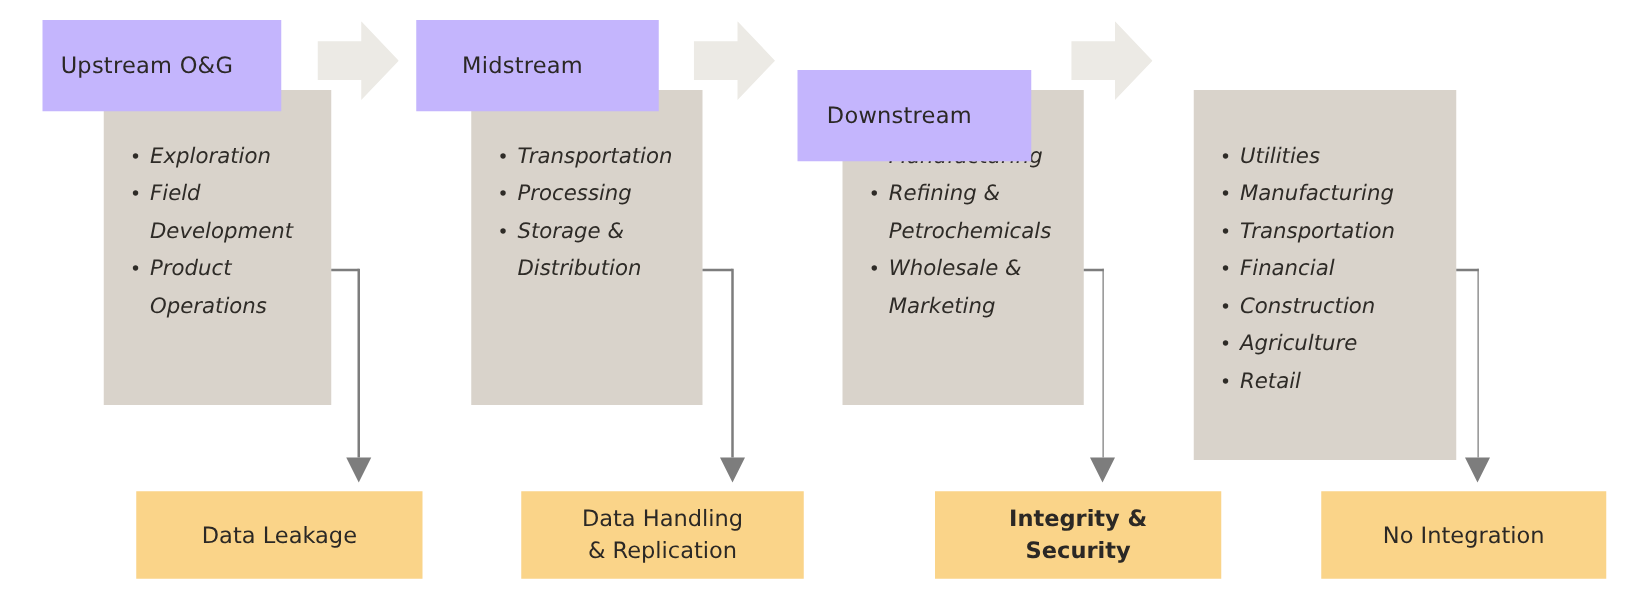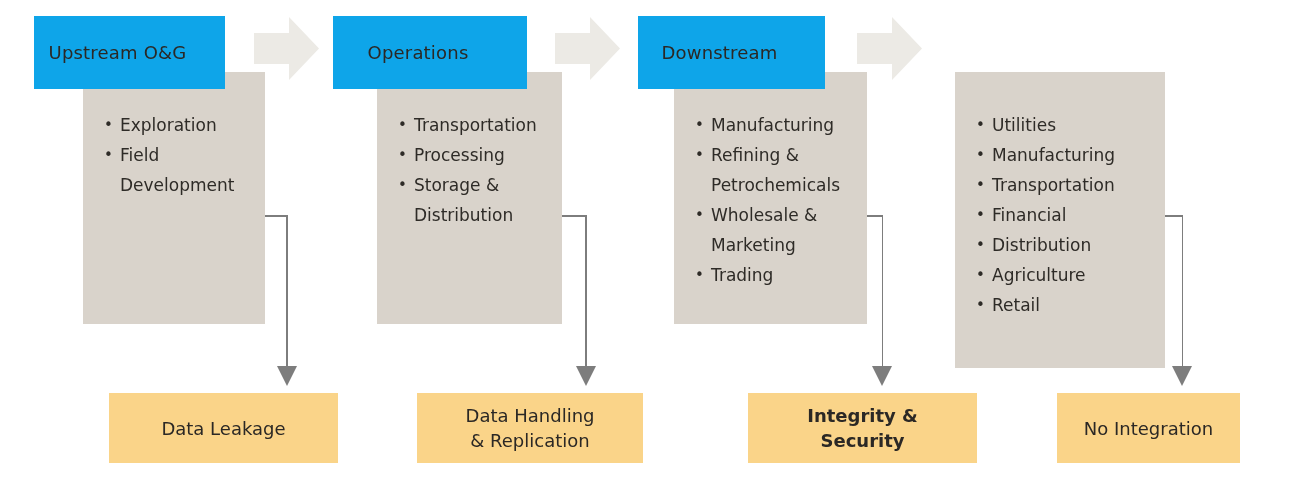--- a/index.html
+++ b/index.html
@@ -4,34 +4,34 @@
 <style>
   html, body { margin: 0; padding: 0; }
   body {
     width: 1308px; height: 480px; background: #ffffff;
     font-family: "DejaVu Sans", "Liberation Sans", sans-serif;
   }
   .canvas { position: relative; width: 1308px; height: 480px; background: #ffffff; overflow: hidden; }
 
   .stage-header {
     position: absolute; top: 16px; height: 73px; z-index: 3;
-    background: #0ea5e9; color: #2b2825; font-size: 18px;
+    background: #c4b5fd; color: #2b2825; font-size: 18px;
     display: flex; align-items: center; justify-content: center;
     box-sizing: border-box; padding-right: 24px;
     letter-spacing: 0.2px;
   }
   .listbox {
     position: absolute; top: 72px; height: 252px; z-index: 1;
     background: #D9D3CB; box-sizing: border-box;
   }
   .listbox ul {
     margin: 0; padding: 38px 6px 0 20px; list-style: none;
     color: #2e2b27; font-size: 17px; line-height: 30px;
   }
-  .listbox li { position: relative; padding-left: 17px; }
+  .listbox li { position: relative; padding-left: 17px; font-style: italic; }
   .listbox li::before { content: "\2022"; position: absolute; left: 1px; top: 0; font-size: 15px; }
 
   .flow-arrow { position: absolute; top: 17px; width: 65px; height: 63px; z-index: 0; }
 
   .conn-h { position: absolute; top: 215px; height: 1.5px; background: #7d7d7d; z-index: 2; }
   .conn-v { position: absolute; top: 215px; width: 1.5px; height: 151px; background: #7d7d7d; z-index: 2; }
   .conn-tri {
     position: absolute; top: 366px; width: 0; height: 0; z-index: 2;
     border-left: 10px solid transparent; border-right: 10px solid transparent;
     border-top: 20px solid #7d7d7d;
@@ -46,77 +46,77 @@
 </head>
 <body>
 
 <div class="canvas">
 
   <div class="stage-header" style="left:34px; width:191px;">Upstream O&amp;G</div>
   <div class="listbox" style="left:83px; width:182px;">
     <ul>
         <li>Exploration</li>
         <li>Field Development</li>
+        <li>Product Operations</li>
       </ul>
   </div>
   <div class="conn-h" style="left:265px; width:22px;"></div>
   <div class="conn-v" style="left:286px;"></div>
   <div class="conn-tri" style="left:277px;"></div>
   <div class="challenge" style="left:109px; width:229px;text-align:right;">Data Leakage</div>
 
   <svg class="flow-arrow" style="left:254px;" viewBox="0 0 65 63">
     <polygon points="0,16 35,16 35,0 65,31.5 35,63 35,47 0,47" fill="#ECEAE5"></polygon>
   </svg>
 
-  <div class="stage-header" style="left:333px; width:194px;">Operations</div>
+  <div class="stage-header" style="left:333px; width:194px;">Midstream</div>
   <div class="listbox" style="left:377px; width:185px;">
     <ul>
         <li>Transportation</li>
         <li>Processing</li>
         <li>Storage &amp; Distribution</li>
       </ul>
   </div>
   <div class="conn-h" style="left:562px; width:24px;"></div>
   <div class="conn-v" style="left:585px;"></div>
   <div class="conn-tri" style="left:576px;"></div>
   <div class="challenge" style="left:417px; width:226px;">Data Handling
 &amp; Replication</div>
 
   <svg class="flow-arrow" style="left:555px;" viewBox="0 0 65 63">
     <polygon points="0,16 35,16 35,0 65,31.5 35,63 35,47 0,47" fill="#ECEAE5"></polygon>
   </svg>
 
-  <div class="stage-header" style="left:638px; width:187px;">Downstream</div>
+  <div class="stage-header" style="left:638px; width:187px;margin-top:40px;">Downstream</div>
   <div class="listbox" style="left:674px; width:193px;">
     <ul>
         <li>Manufacturing</li>
         <li>Refining &amp; Petrochemicals</li>
         <li>Wholesale &amp; Marketing</li>
-        <li>Trading</li>
       </ul>
   </div>
   <div class="conn-h" style="left:867px; width:16px;"></div>
   <div class="conn-v" style="left:881.5px;"></div>
   <div class="conn-tri" style="left:872px;"></div>
   <div class="challenge" style="left:748px; width:229px;font-weight:bold;">Integrity &amp;
 Security</div>
 
   <svg class="flow-arrow" style="left:857px;" viewBox="0 0 65 63">
     <polygon points="0,16 35,16 35,0 65,31.5 35,63 35,47 0,47" fill="#ECEAE5"></polygon>
   </svg>
 
   <div class="listbox" style="left:955px; width:210px; height:296px;">
     <ul>
         <li>Utilities</li>
         <li>Manufacturing</li>
         <li>Transportation</li>
         <li>Financial</li>
-        <li>Distribution</li>
+        <li>Construction</li>
         <li>Agriculture</li>
         <li>Retail</li>
       </ul>
   </div>
   <div class="conn-h" style="left:1165px; width:18px;"></div>
   <div class="conn-v" style="left:1181.5px;"></div>
   <div class="conn-tri" style="left:1172px;"></div>
-  <div class="challenge" style="left:1057px; width:183px;">No Integration</div>
+  <div class="challenge" style="left:1057px; width:228px;">No Integration</div>
 
 </div>
 
 </body></html>

